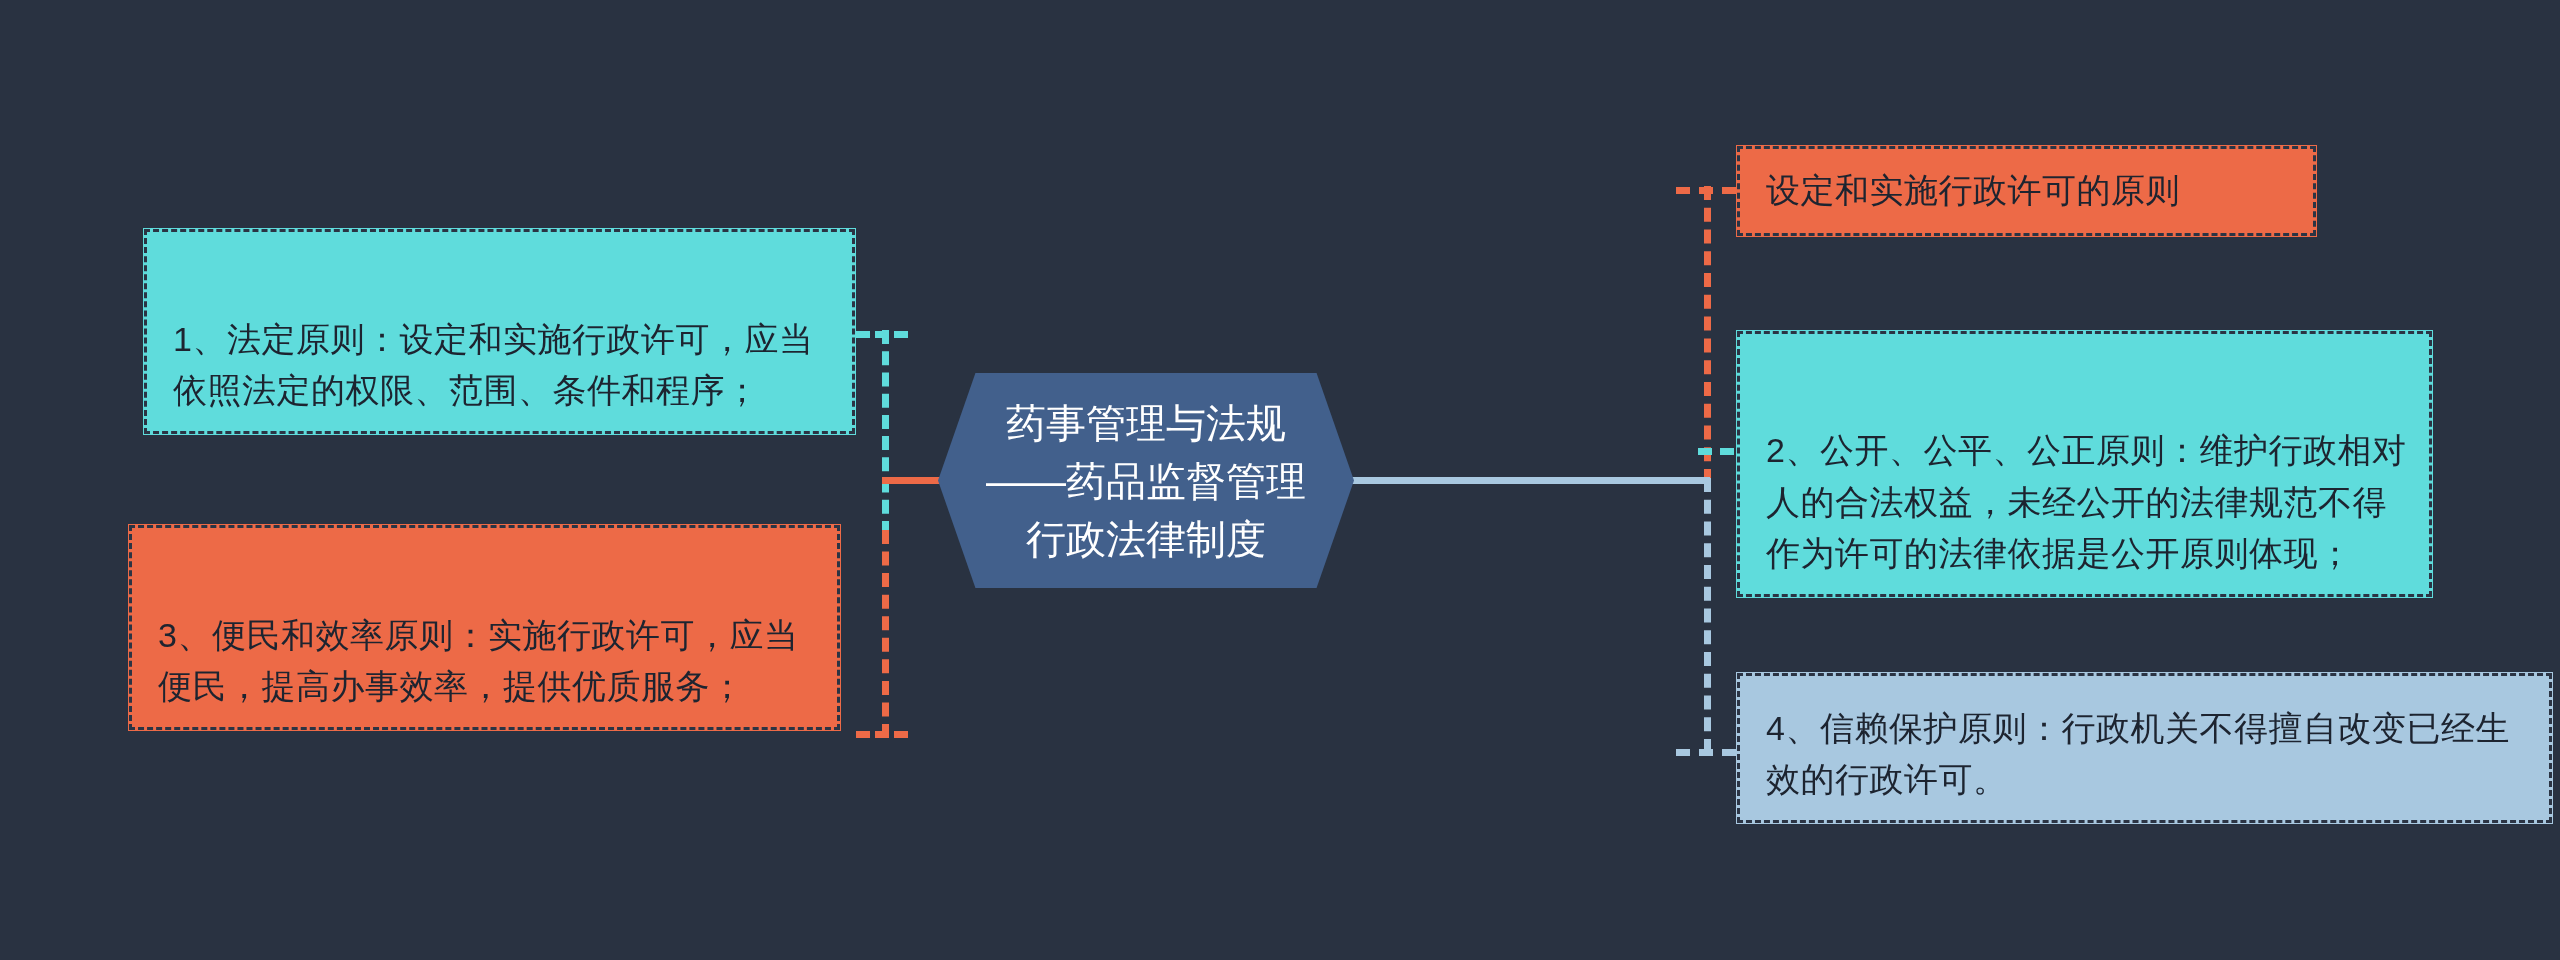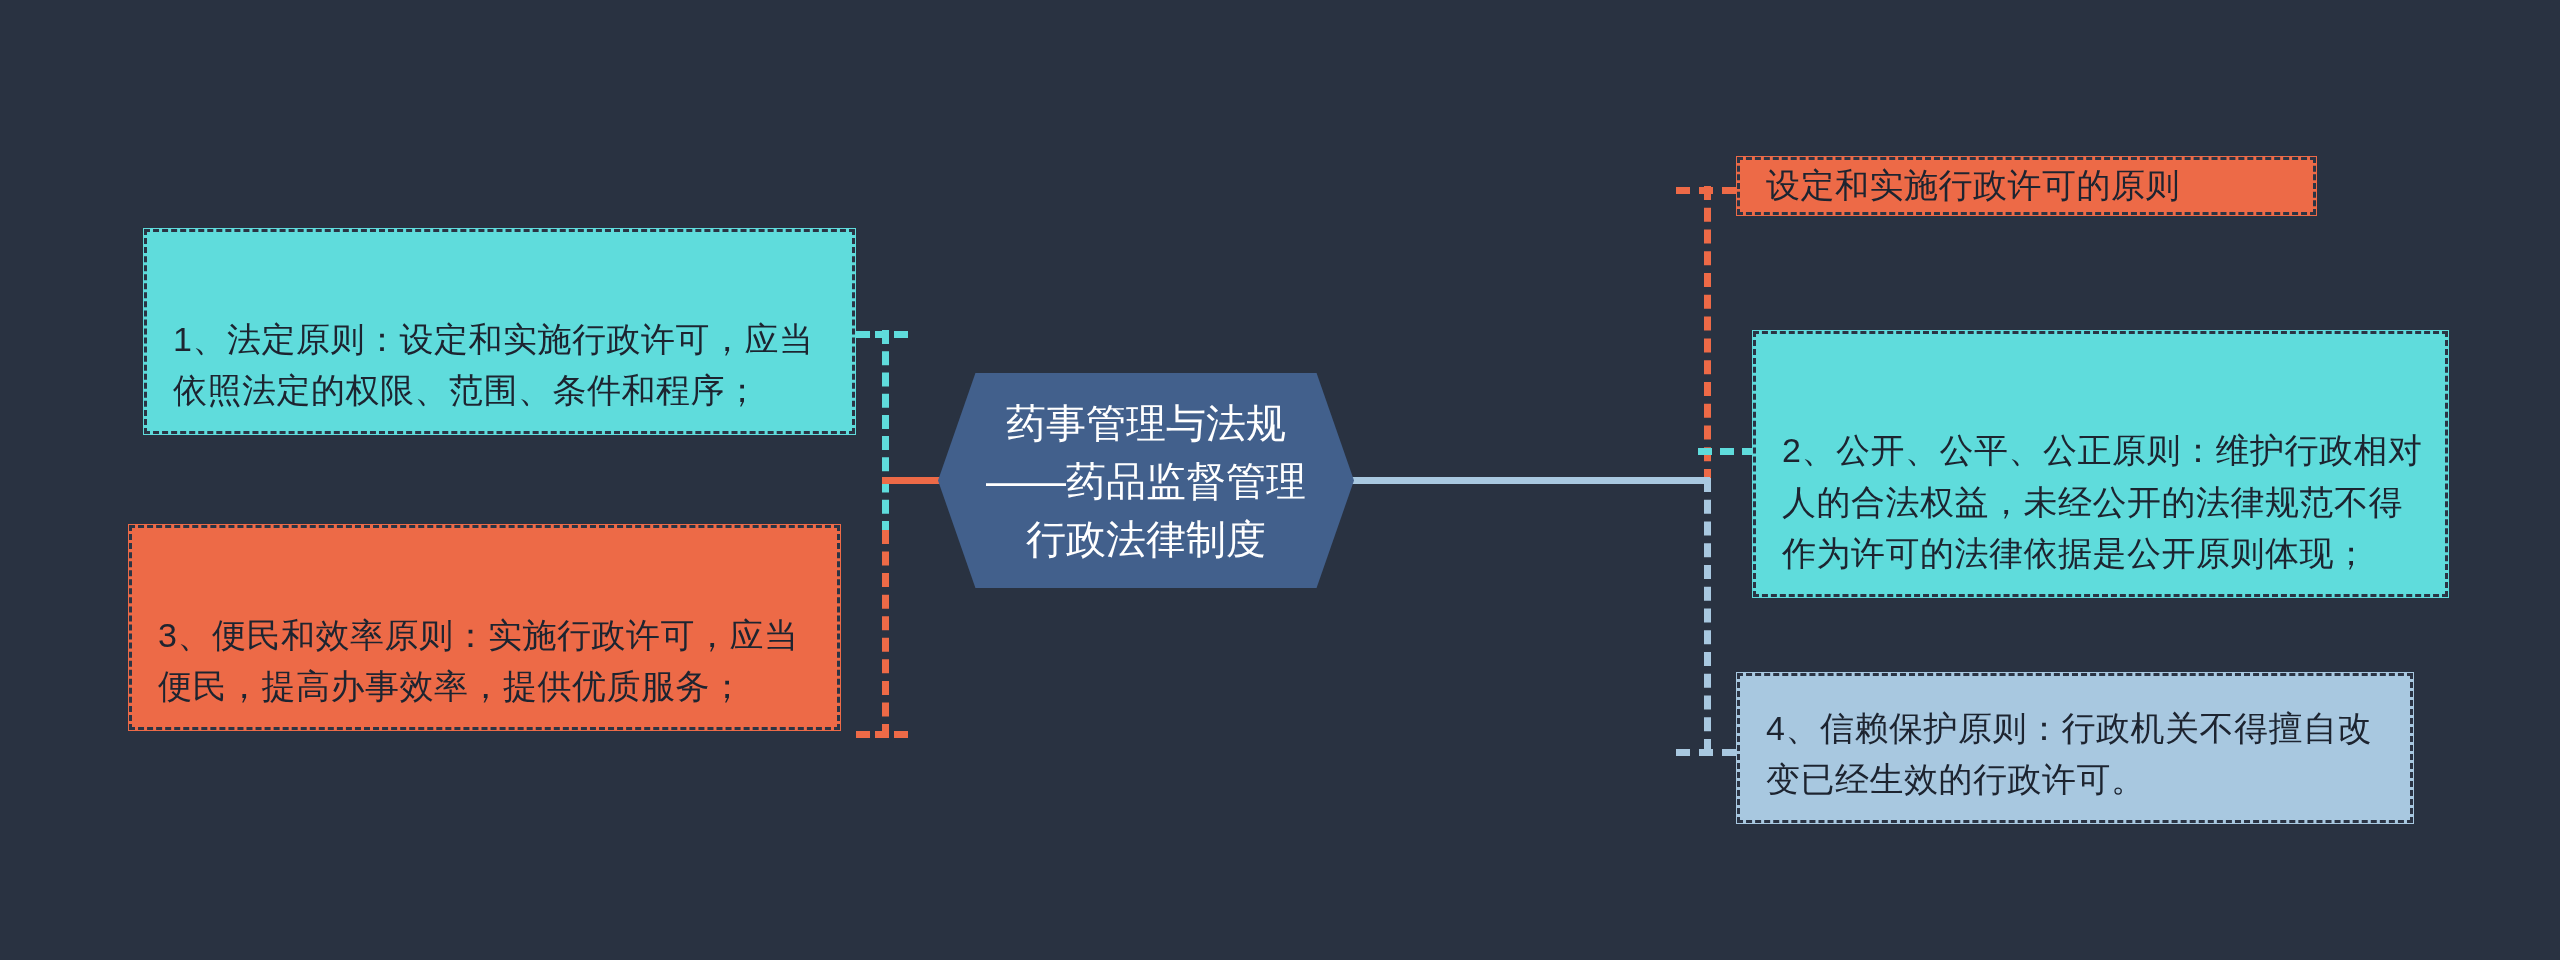--- a/index.html
+++ b/index.html
@@ -115,25 +115,25 @@
   </div>
 
   <div class="node orange" style="left:128px; top:524px; width:713px; height:207px;">
     <span class="node-text">3、便民和效率原则：实施行政许可，应当便民，提高办事效率，提供优质服务；</span>
   </div>
 
   <div id="center-node">
     <span>药事管理与法规——药品监督管理行政法律制度</span>
   </div>
 
-  <div class="node orange" style="left:1736px; top:156px; width:581px; height:60px; align-items:center;justify-content:center;">
+  <div class="node orange" style="left:1736px; top:145px; width:581px; height:92px; align-items:center;justify-content:center;">
     <span class="node-text">设定和实施行政许可的原则</span>
   </div>
 
-  <div class="node cyan" style="left:1736px; top:330px; width:697px; height:268px;margin-left:16px;">
+  <div class="node cyan" style="left:1736px; top:330px; width:697px; height:268px;">
     <span class="node-text">2、公开、公平、公正原则：维护行政相对人的合法权益，未经公开的法律规范不得作为许可的法律依据是公开原则体现；</span>
   </div>
 
-  <div class="node steel" style="left:1736px; top:672px; width:678px; height:152px;">
+  <div class="node steel" style="left:1736px; top:672px; width:817px; height:152px;">
     <span class="node-text">4、信赖保护原则：行政机关不得擅自改变已经生效的行政许可。</span>
   </div>
 
 </div>
 
 </body></html>

